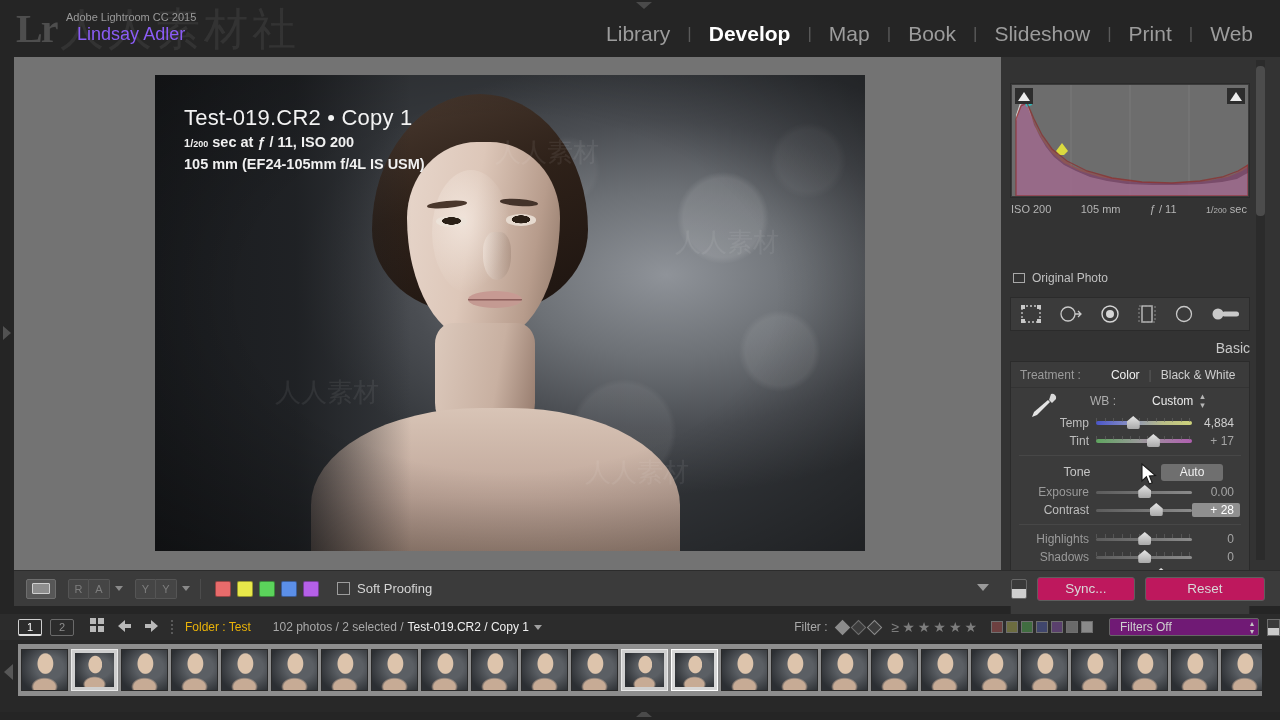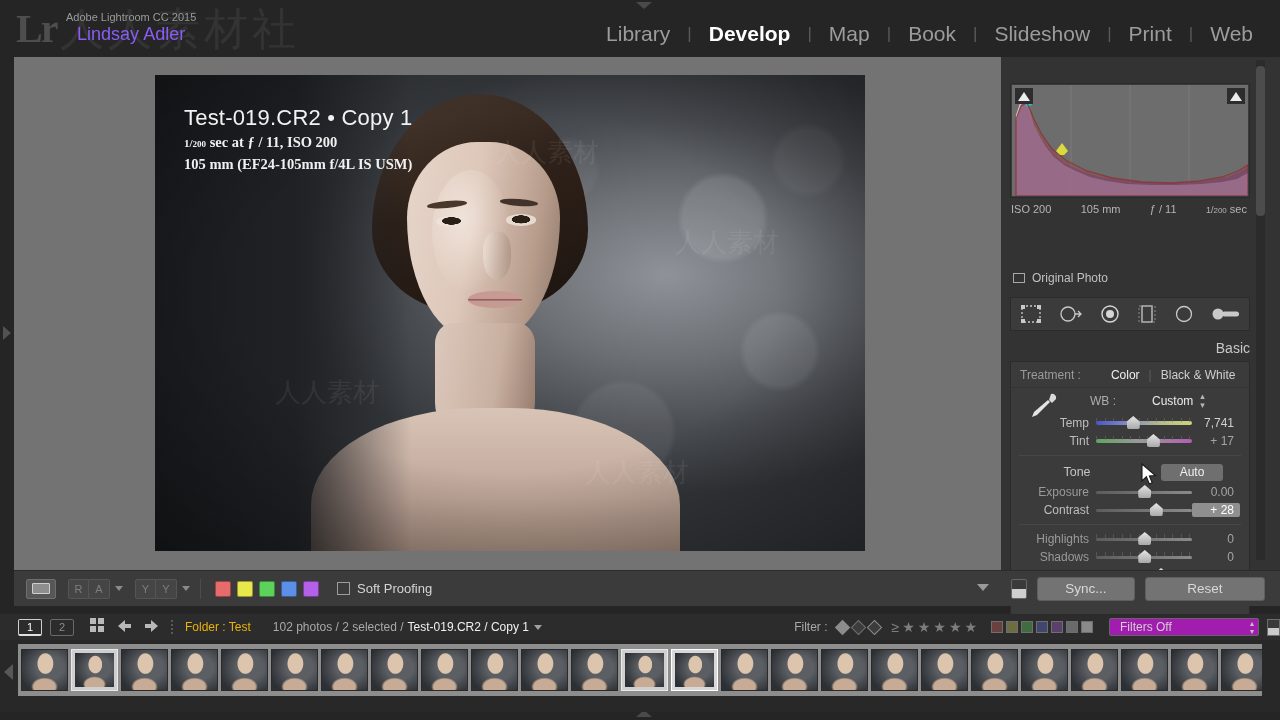--- a/index.html
+++ b/index.html
@@ -121,21 +121,21 @@
     background:linear-gradient(to bottom, #d8c4b6 0%, #c0a79a 55%, #9d8476 100%);
     border-radius:46% 46% 0 0 / 60% 60% 0 0;
   }
   .vignette{
     position:absolute; inset:0;
     background:radial-gradient(ellipse 78% 78% at 50% 46%, transparent 48%, rgba(0,0,0,.45) 100%);
   }
 
   .info-overlay{ position:absolute; left:29px; top:29px; pointer-events:none; }
   .info-title{ font-size:22px; color:#f2f2f2; line-height:28px; letter-spacing:.2px; }
-  .info-line{ font-size:14.5px; color:#f0f0f0; line-height:20px; font-weight:bold;font-family:Liberation Serif, serif; }
+  .info-line{ font-size:14.5px; color:#f0f0f0; line-height:20px; font-weight:bold; }
   .frac{ font-size:11px; }
 
   .photo-wm{
     position:absolute; left:0; top:0; width:100%; height:100%;
     pointer-events:none;
   }
   .photo-wm span{
     position:absolute; font-size:26px; color:rgba(255,255,255,0.07);
     font-family:"DejaVu Sans", sans-serif;
   }
@@ -275,21 +275,21 @@
   }
   .hr-sep{ height:1px; background:#474747; margin:5px 8px; }
 
   .btm-btns{
     position:absolute; left:1001px; top:570px; width:279px; height:36px;
     background:#3b3b3b; border-top:1px solid #2c2c2c; display:flex;align-items:center;
   }
   .sw-toggle{ width:16px;height:20px; margin-left:10px; border:1px solid #676767; border-radius:2px;
     background:linear-gradient(to bottom,#3a3a3a 0 50%, #cfcfcf 50% 100%); cursor:pointer;}
   .big-btn{
-    height:24px; background:#737373; border:1px solid #5e5e5e; border-radius:3px;
+    height:24px; background:#be185d; border:1px solid #5e5e5e; border-radius:3px;
     color:#d8d8d8; font-size:13.5px; display:flex;align-items:center;justify-content:center;
     cursor:pointer;
   }
   #sync-btn{ width:98px; margin-left:10px; }
   #reset-btn{ width:120px; margin-left:10px; }
 
   .rscroll{
     position:absolute; left:1256px; top:66px; width:9px; height:150px;
     background:#4c4c4c; border-radius:4px; cursor:pointer;
   }
@@ -321,21 +321,21 @@
     border-left:4px solid transparent;border-right:4px solid transparent;border-top:5px solid #a0a0a0;
     cursor:pointer;}
   .filter-label{ margin-left:auto; color:#a9a9a9; }
   .flags{ display:flex; gap:5px; margin-left:9px; }
   .flag{ width:11px;height:11px; transform:rotate(45deg); cursor:pointer; }
   .stars{ display:flex; align-items:center; gap:3px; margin-left:12px; color:#7d7d7d; font-size:14px;}
   .star{ cursor:pointer; }
   .clrchips{ display:flex; gap:3px; margin-left:14px; }
   .chip{ width:12px;height:12px;border:1px solid #6f6f6f; cursor:pointer; }
   .filters-off{
-    margin-left:16px; width:150px; height:18px; background:#a21caf; border:1px solid #666;
+    margin-left:16px; width:150px; height:18px; background:#701a75; border:1px solid #666;
     border-radius:2px; display:flex;align-items:center; font-size:12px; color:#cfcfcf;
     padding-left:10px; position:relative; cursor:pointer;
   }
   .fo-arrows{ position:absolute; right:4px; top:1px; font-size:8px; line-height:8px; color:#c4c4c4;}
   .lock-ico{ margin-left:8px; width:13px;height:17px; border:1px solid #6d6d6d;
     background:linear-gradient(to bottom,#3a3a3a 0 50%,#cbcbcb 50% 100%); cursor:pointer;}
 
   
   .filmstrip{
     position:absolute; left:0; top:640px; width:1280px; height:72px;
@@ -569,21 +569,21 @@
         <span class="wb-arrows">▴<br>▾</span>
       </div>
 
       <div class="srow">
         <span class="slabel">Temp</span>
         <span class="strack">
           <span class="sline temp"></span>
             <span class="sticks"></span>
           <span class="sknob" style="left:32%"></span>
         </span>
-        <span class="sval">7,741</span>
+        <span class="sval">4,884</span>
       </div>
 
       <div class="srow">
         <span class="slabel">Tint</span>
         <span class="strack">
           <span class="sline tint"></span>
             <span class="sticks"></span>
           <span class="sknob" style="left:53%"></span>
         </span>
         <span class="sval dim">+ 17</span>

